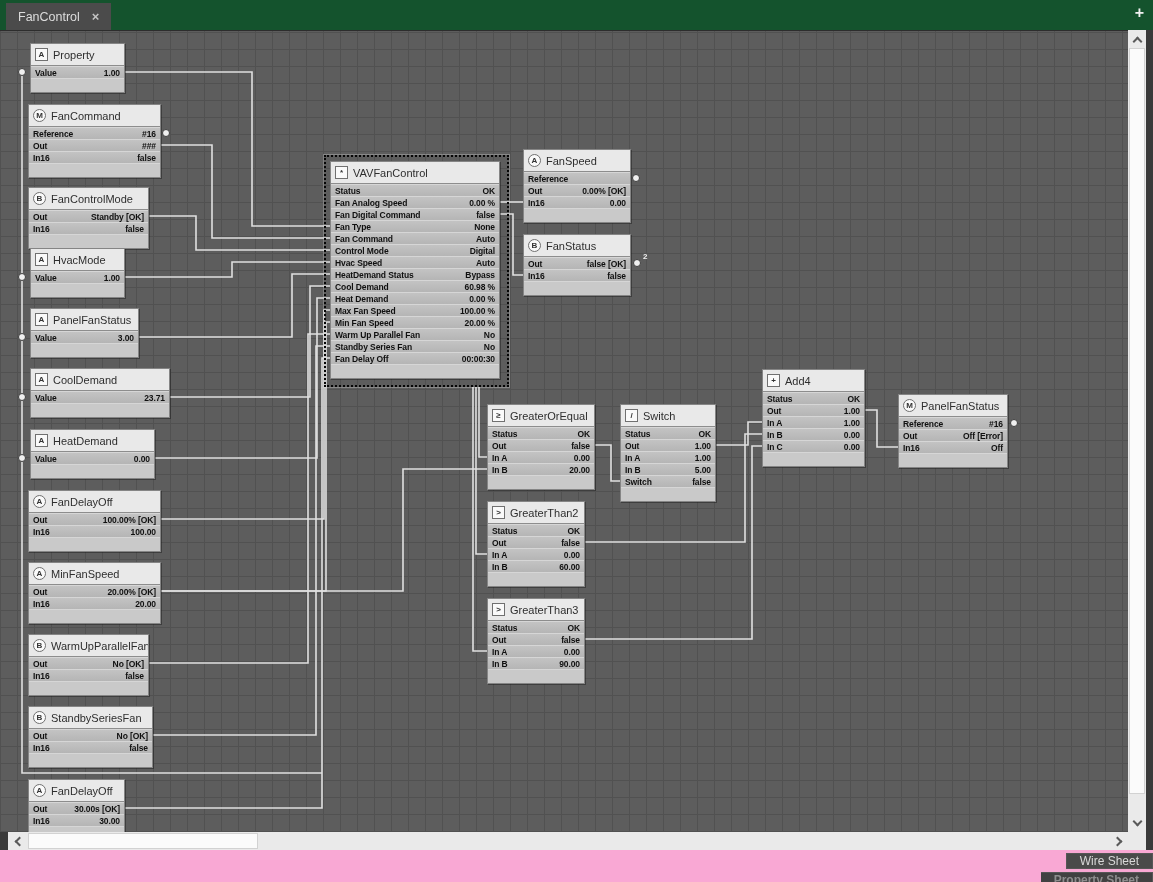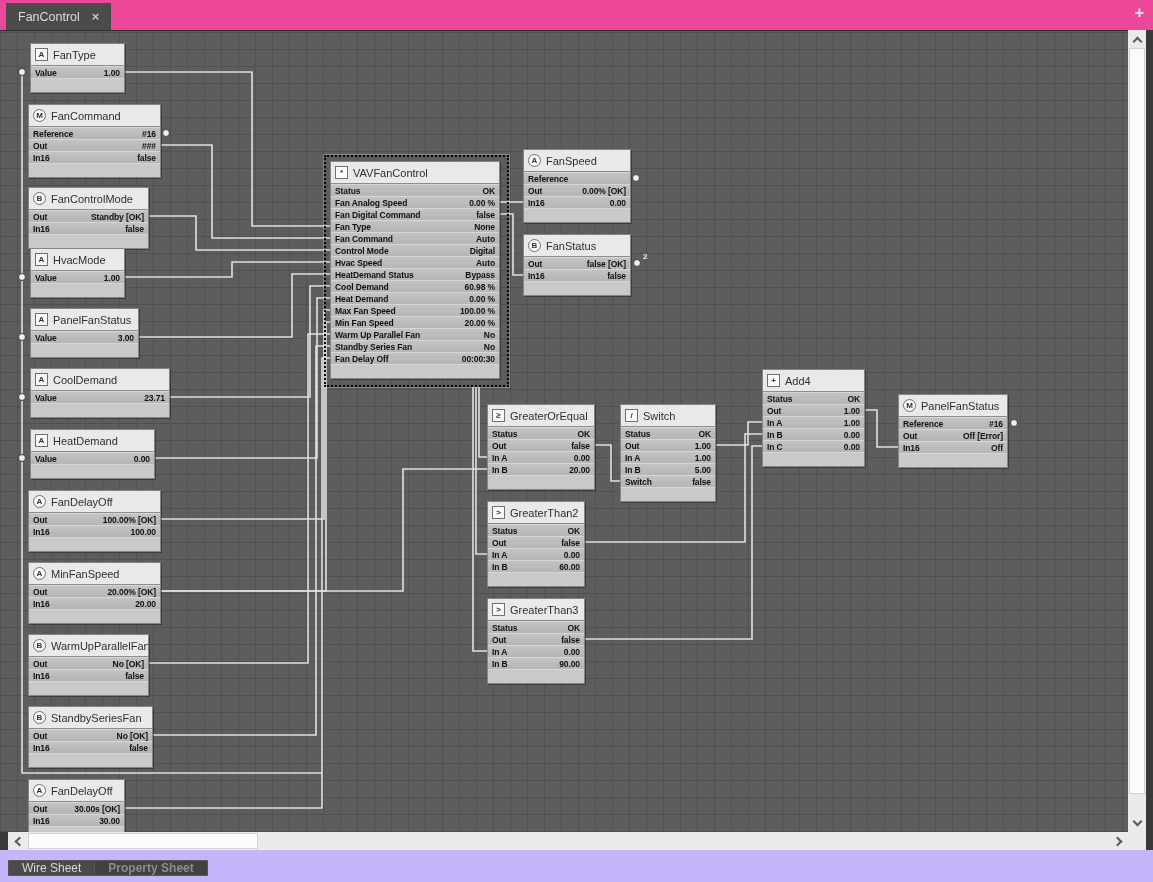--- a/index.html
+++ b/index.html
@@ -1,19 +1,19 @@
 <!DOCTYPE html>
 <html><head>
 <meta charset="utf-8">
 <style>
   html,body{margin:0;padding:0;width:1153px;height:882px;overflow:hidden;
     background:#3a3a3a;font-family:"Liberation Sans",sans-serif;position:relative;}
 
   
-  .topbar{position:absolute;left:0;top:0;width:1153px;height:30px;background:#ec4899;}
+  .topbar{position:absolute;left:0;top:0;width:1153px;height:30px;background:#14532d;}
   .ttab{position:absolute;left:6px;top:3px;height:27px;background:#4b4b4b;color:#dcdcdc;
     font-size:12.5px;padding:0 12px;display:flex;align-items:center;gap:12px;}
   .tabclose{color:#c4c4c4;font-size:13px;font-weight:bold;}
   .newtab{position:absolute;right:9px;top:4px;color:#f0f0f0;font-size:16px;font-weight:bold;}
 
   
   .canvas{position:absolute;left:0;top:30px;width:1128px;height:802px;overflow:hidden;
     background-color:#5d5d5d;border-top:1px solid #2d2d2d;box-sizing:border-box;
     background-image:
       repeating-linear-gradient(0deg,#515151 0,#515151 1px,transparent 1px,transparent 17px),
@@ -52,22 +52,22 @@
   .rstrip{position:absolute;left:1146px;top:30px;width:7px;height:820px;background:#3a3a3a;}
   .arrow{position:absolute;width:18px;height:18px;}
   .arrow::before{content:"";position:absolute;width:5px;height:5px;
     border-right:2px solid #5a5a5a;border-bottom:2px solid #5a5a5a;}
   .a-up::before{left:6px;top:8px;transform:rotate(-135deg);}
   .a-down::before{left:6px;top:4px;transform:rotate(45deg);}
   .a-left::before{left:8px;top:6px;transform:rotate(135deg);}
   .a-right::before{left:4px;top:6px;transform:rotate(-45deg);}
 
   
-  .bottombar{position:absolute;left:0;top:850px;width:1153px;height:32px;background:#c4b5fd;
-    display:flex;align-items:center;}
+  .bottombar{position:absolute;left:0;top:850px;width:1153px;height:32px;background:#f9a8d4;
+    display:flex;align-items:flex-end;flex-direction:column;}
   .btab{margin-top:3px;padding:0 13px;font-size:12px;display:flex;align-items:center;
     border:1px solid #565656;box-sizing:border-box;}
   .btab.active{background:#4a4a4a;color:#d8d8d8;margin-left:8px;}
   .btab.inactive{background:#414141;color:#8d8d8d;border-left:none;font-weight:bold;}
 </style>
 </head>
 <body>
 
 <div class="topbar">
   <div class="ttab">
@@ -100,21 +100,21 @@
       <polyline points="473,386 473,650 487,650" class="wire"></polyline>
       <polyline points="595,444 611,444 611,480 620,480" class="wire"></polyline>
       <polyline points="716,444 748,444 748,421 762,421" class="wire"></polyline>
       <polyline points="585,541 745,541 745,433 762,433" class="wire"></polyline>
       <polyline points="585,638 752,638 752,445 762,445" class="wire"></polyline>
       <polyline points="865,409 877,409 877,446 898,446" class="wire"></polyline>
     </svg>
 <div class="block" style="left: 30px; top: 12px; width: 95px;">
       <div class="bhead">
         <span class="bicon">A</span>
-        <span>FanType</span>
+        <span>Property</span>
       </div>
       <div class="brow">
         <span>Value</span>
         <span>1.00</span>
       </div>
       <div class="bfoot"></div>
     </div>
     <div class="block" style="left: 28px; top: 73px; width: 133px;">
       <div class="bhead">
         <span class="bicon circ">M</span>

